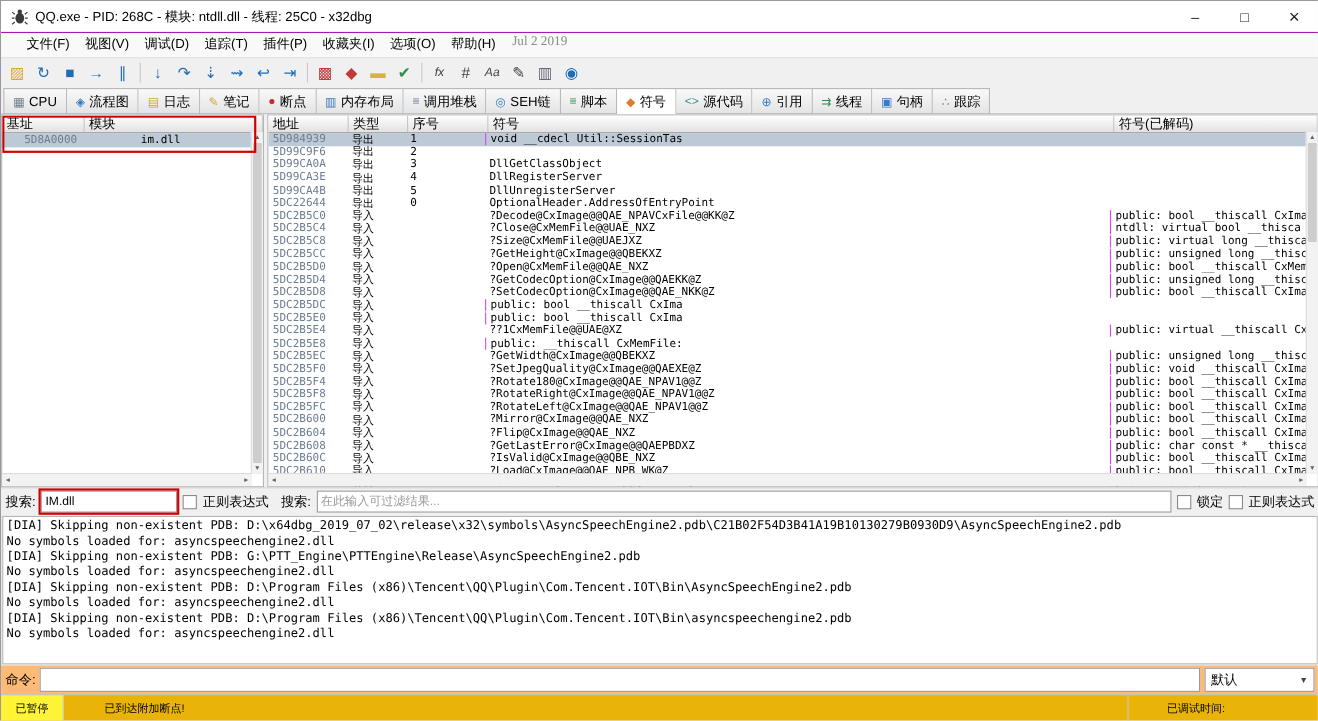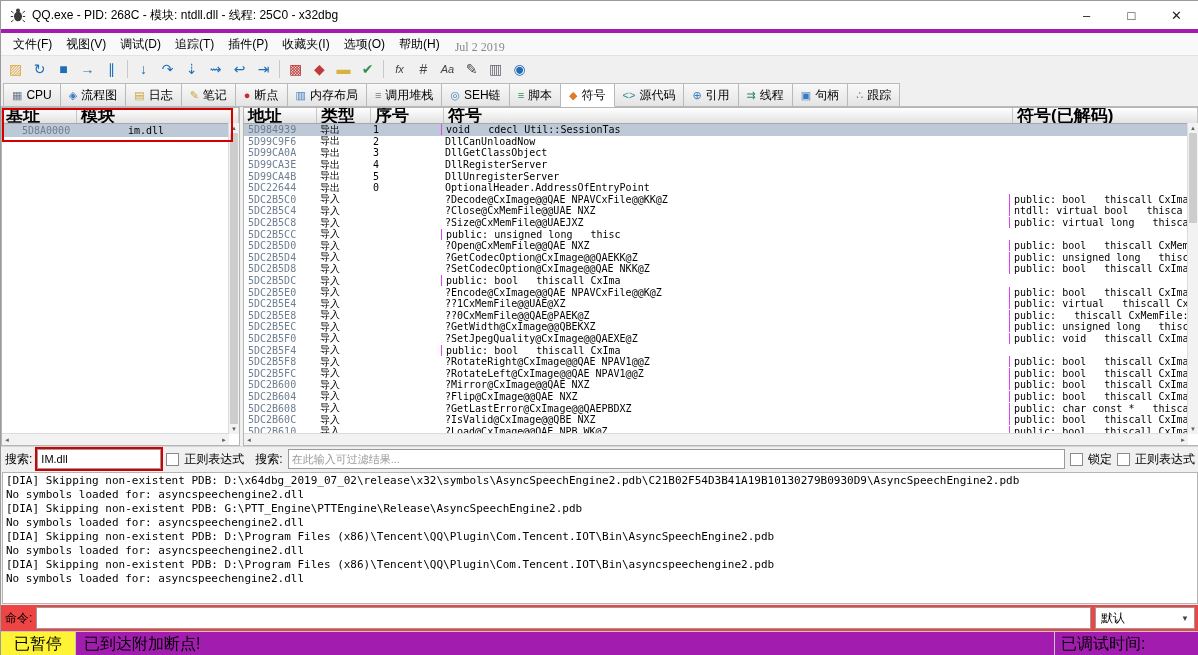--- a/index.html
+++ b/index.html
@@ -7,21 +7,21 @@
   .window{width:1198px;height:655px;display:flex;flex-direction:column;border:1px solid #9a9a9a;}
 
   
   .titlebar{height:28px;background:#ffffff;display:flex;align-items:center;flex:0 0 auto;}
   .app-icon{width:16px;height:16px;margin:0 6px 0 9px;flex:0 0 auto;}
   .title-text{font-size:12px;white-space:nowrap;}
   .win-controls{margin-left:auto;display:flex;height:100%;}
   .win-btn{width:45px;display:flex;align-items:center;justify-content:center;font-size:13px;color:#222;}
 
   
-  .menubar{height:22px;background:#f9f9f9;display:flex;align-items:flex-end;padding-left:5px;border-top:4px solid #a21caf;flex:0 0 auto;}
+  .menubar{height:22px;background:#f9f9f9;display:flex;align-items:flex-start;padding-left:16px;border-top:1px solid #a21caf;flex:0 0 auto;}
   .menu-items{display:flex;align-items:center;}
   .menu-item{padding:2px 7px;white-space:nowrap;}
   .menu-date{color:#8a8a8a;font-family:"Liberation Serif",serif;font-size:12px;margin-left:8px;}
 
   
   .toolbar{height:26px;display:flex;align-items:center;padding-left:3px;gap:1px;background:#f0f0f0;border-top:1px solid #e2e2e2;flex:0 0 auto;}
   .tbtn{width:23px;height:22px;display:flex;align-items:center;justify-content:center;font-size:14px;border-radius:2px;}
   .tbtn.small{font-size:11px;font-style:italic;}
   .tsep{width:1px;height:18px;background:#c9c9c9;margin:0 3px;}
 
@@ -32,21 +32,21 @@
   .tab .ticon{font-size:11px;}
   .tab.active{background:#ffffff;border-bottom:1px solid #ffffff;}
 
   
   .main{height:339px;display:flex;flex:0 0 auto;background:#f0f0f0;}
   .panel{position:relative;background:#fff;border:1px solid #b5b5b5;overflow:hidden;}
   .panel.left{width:237px;flex:0 0 auto;}
   .splitter{width:3px;flex:0 0 auto;background:#f0f0f0;}
   .panel.right{flex:1;}
 
-  .ghead{display:flex;height:15px;background:linear-gradient(#ffffff,#e2e2e2);border-bottom:1px solid #a9a9a9;font-size:17px;font-weight:bold;}
+  .ghead{display:flex;height:15px;background:linear-gradient(#ffffff,#e2e2e2);border-bottom:1px solid #a9a9a9;font-size:12px;}
   .ghead .hc{padding:0 4px;border-right:1px solid #c6c6c6;display:flex;align-items:center;white-space:nowrap;overflow:hidden;flex:0 0 auto;}
   .ghead .hc.grow{flex:1 1 auto;}
 
   .mrow{display:flex;height:13px;align-items:center;font-family:"DejaVu Sans Mono","Liberation Mono",monospace;font-size:10px;white-space:nowrap;}
   .mrow.selected{background:#bdc9d6;}
   .mrow .c{padding:0 20px;overflow:hidden;flex:0 0 auto;}
 
   .srow{display:flex;height:11.6px;align-items:center;font-family:"DejaVu Sans Mono","Liberation Mono",monospace;font-size:10px;white-space:nowrap;}
   .srow.selected{background:#bdc9d6;}
   .c{padding:0 4px;overflow:hidden;flex:0 0 auto;}
@@ -76,28 +76,28 @@
   .search-sym-input{flex:1 1 auto;}
   .search-sym-input::placeholder{color:#9a9a9a;}
   .check{width:11px;height:11px;border:1px solid #8a8a8a;background:#fff;display:inline-block;flex:0 0 auto;}
   .chk-label{white-space:nowrap;}
 
   
   .log{flex:1 1 auto;background:#fff;border:1px solid #b5b5b5;margin:1px;overflow:hidden;font-family:"DejaVu Sans Mono","Liberation Mono",monospace;font-size:11px;line-height:14px;padding:1px 3px;}
   .logline{white-space:nowrap;}
 
   
-  .cmdrow{height:26px;display:flex;align-items:center;gap:4px;padding:0 4px;background:#ef4444;flex:0 0 auto;}
+  .cmdrow{height:26px;display:flex;align-items:center;gap:4px;padding:0 4px;background:#fdba74;flex:0 0 auto;}
   .cmdrow .cmd-label{white-space:nowrap;}
   .cmd-input{flex:1 1 auto;height:20px;border:1px solid #9a9a9a;background:#fff;font-size:12px;padding:0 3px;font-family:"Liberation Sans",sans-serif;}
   .dd{width:88px;height:20px;border:1px solid #9a9a9a;background:#fff;display:flex;align-items:center;padding:0 5px;flex:0 0 auto;}
   .dd .dd-arrow{margin-left:auto;font-size:8px;color:#444;}
 
   
-  .statusbar{height:24px;display:flex;align-items:stretch;background:#a21caf;border-top:1px solid #c6c6c6;flex:0 0 auto;font-size:16px;}
+  .statusbar{height:24px;display:flex;align-items:stretch;background:#eab308;border-top:1px solid #c6c6c6;flex:0 0 auto;font-size:10px;gap:29px;}
   .status-paused{background:#fef435;display:flex;align-items:center;padding:0 13px;border-right:1px solid #c6c6c6;color:#000;}
   .status-msg{display:flex;align-items:center;padding:0 8px;flex:1 1 auto;border-right:1px solid #c6c6c6;}
   .status-right{display:flex;align-items:center;padding:0 6px;white-space:nowrap;overflow:hidden;width:132px;flex:0 0 auto;}
 </style>
 </head>
 <body>
 
 <div class="window">
 
   <div class="titlebar">
@@ -260,21 +260,20 @@
           <div class="srow selected">
             <div class="c c-addr">5D984939</div>
             <div class="c c-type">导出</div>
             <div class="c c-ord">1</div>
             <div class="c c-dec">void __cdecl Util::SessionTas</div>
           </div>
           <div class="srow">
             <div class="c c-addr">5D99C9F6</div>
             <div class="c c-type">导出</div>
             <div class="c c-ord">2</div>
-            <div class="c c-sym">DllCanUnloadNow</div>
             <div class="c c-dec"></div>
           </div>
           <div class="srow">
             <div class="c c-addr">5D99CA0A</div>
             <div class="c c-type">导出</div>
             <div class="c c-ord">3</div>
             <div class="c c-sym">DllGetClassObject</div>
             <div class="c c-dec"></div>
           </div>
           <div class="srow">
@@ -316,20 +315,21 @@
             <div class="c c-addr">5DC2B5C8</div>
             <div class="c c-type">导入</div>
             <div class="c c-ord"></div>
             <div class="c c-sym">?Size@CxMemFile@@UAEJXZ</div>
             <div class="c c-dec">public: virtual long __thisca</div>
           </div>
           <div class="srow">
             <div class="c c-addr">5DC2B5CC</div>
             <div class="c c-type">导入</div>
             <div class="c c-ord"></div>
+            <div class="c c-sym">?GetHeight@CxImage@@QBEKXZ</div>
             <div class="c c-dec">public: unsigned long __thisc</div>
           </div>
           <div class="srow">
             <div class="c c-addr">5DC2B5D0</div>
             <div class="c c-type">导入</div>
             <div class="c c-ord"></div>
             <div class="c c-sym">?Open@CxMemFile@@QAE_NXZ</div>
             <div class="c c-dec">public: bool __thiscall CxMem</div>
           </div>
           <div class="srow">
@@ -349,55 +349,54 @@
           <div class="srow">
             <div class="c c-addr">5DC2B5DC</div>
             <div class="c c-type">导入</div>
             <div class="c c-ord"></div>
             <div class="c c-dec">public: bool __thiscall CxIma</div>
           </div>
           <div class="srow">
             <div class="c c-addr">5DC2B5E0</div>
             <div class="c c-type">导入</div>
             <div class="c c-ord"></div>
-            <div class="c c-sym">?Encode@CxImage@@QAE_NPAVCxFile@@K@Z</div>
             <div class="c c-dec">public: bool __thiscall CxIma</div>
           </div>
           <div class="srow">
             <div class="c c-addr">5DC2B5E4</div>
             <div class="c c-type">导入</div>
             <div class="c c-ord"></div>
             <div class="c c-sym">??1CxMemFile@@UAE@XZ</div>
             <div class="c c-dec">public: virtual __thiscall Cx</div>
           </div>
           <div class="srow">
             <div class="c c-addr">5DC2B5E8</div>
             <div class="c c-type">导入</div>
             <div class="c c-ord"></div>
-            <div class="c c-sym">??0CxMemFile@@QAE@PAEK@Z</div>
             <div class="c c-dec">public: __thiscall CxMemFile:</div>
           </div>
           <div class="srow">
             <div class="c c-addr">5DC2B5EC</div>
             <div class="c c-type">导入</div>
             <div class="c c-ord"></div>
             <div class="c c-sym">?GetWidth@CxImage@@QBEKXZ</div>
             <div class="c c-dec">public: unsigned long __thisc</div>
           </div>
           <div class="srow">
             <div class="c c-addr">5DC2B5F0</div>
             <div class="c c-type">导入</div>
             <div class="c c-ord"></div>
             <div class="c c-sym">?SetJpegQuality@CxImage@@QAEXE@Z</div>
             <div class="c c-dec">public: void __thiscall CxIma</div>
           </div>
           <div class="srow">
             <div class="c c-addr">5DC2B5F4</div>
             <div class="c c-type">导入</div>
             <div class="c c-ord"></div>
+            <div class="c c-sym">?Rotate180@CxImage@@QAE_NPAV1@@Z</div>
             <div class="c c-dec">public: bool __thiscall CxIma</div>
           </div>
           <div class="srow">
             <div class="c c-addr">5DC2B5F8</div>
             <div class="c c-type">导入</div>
             <div class="c c-ord"></div>
             <div class="c c-sym">?RotateRight@CxImage@@QAE_NPAV1@@Z</div>
             <div class="c c-dec">public: bool __thiscall CxIma</div>
           </div>
           <div class="srow">

